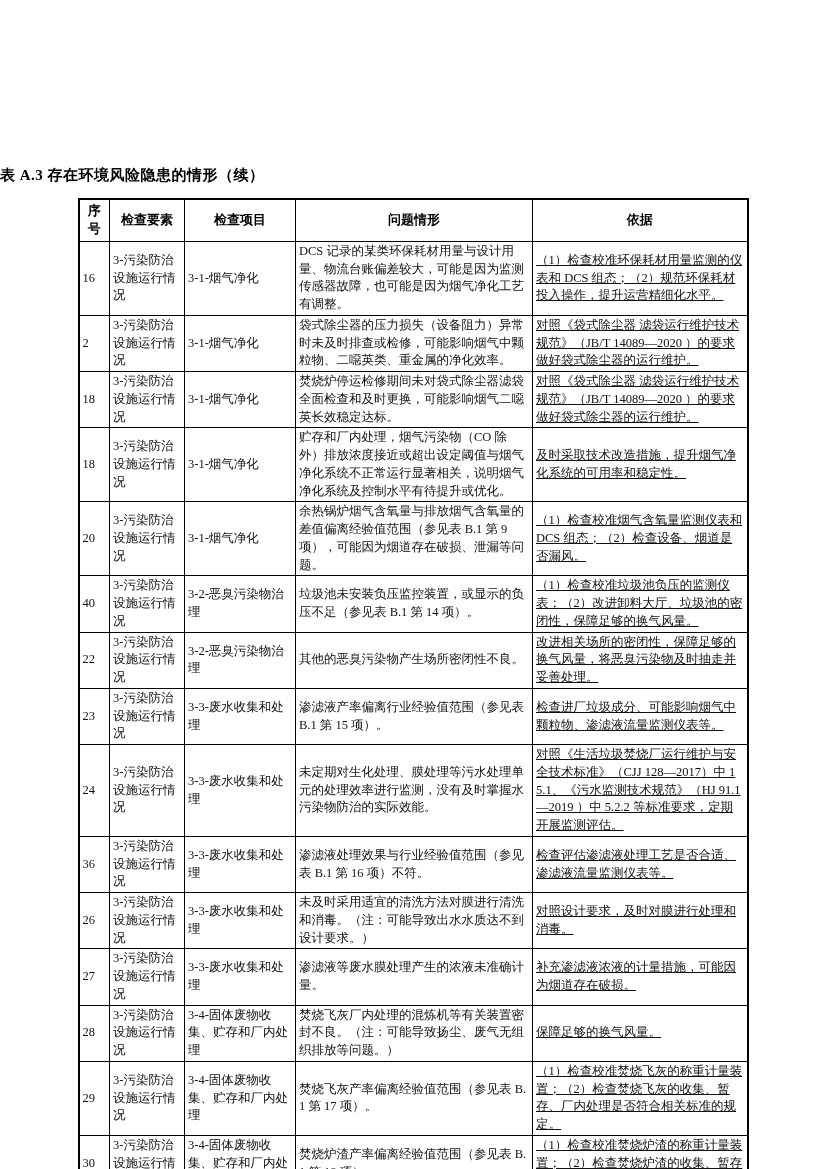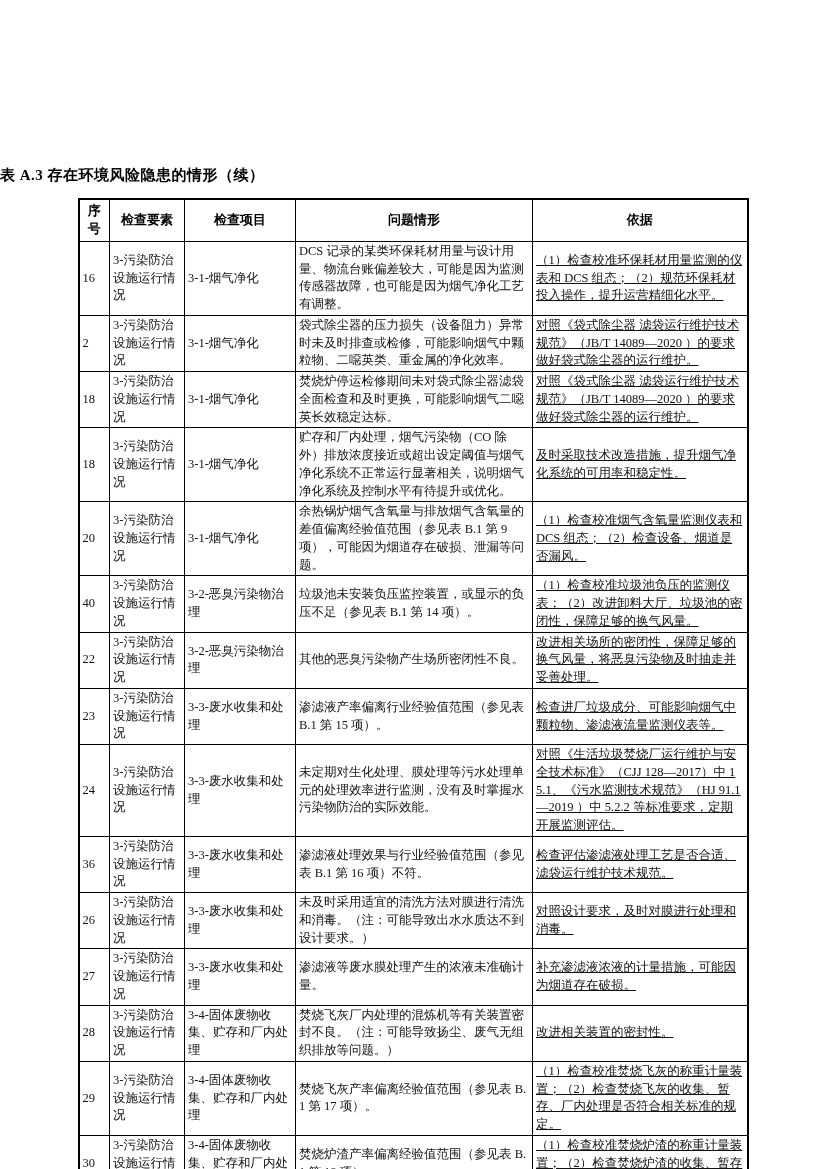--- a/index.html
+++ b/index.html
@@ -118,42 +118,42 @@
           <td class="c-element">3-污染防治设施运行情况</td>
           <td class="c-item">3-3-废水收集和处理</td>
           <td class="c-problem">未定期对生化处理、膜处理等污水处理单元的处理效率进行监测，没有及时掌握水污染物防治的实际效能。</td>
           <td class="c-basis">对照《生活垃圾焚烧厂运行维护与安全技术标准》（CJJ 128—2017）中 15.1、《污水监测技术规范》（HJ 91.1—2019 ）中 5.2.2 等标准要求，定期开展监测评估。</td>
         </tr>
         <tr>
           <td class="c-no">36</td>
           <td class="c-element">3-污染防治设施运行情况</td>
           <td class="c-item">3-3-废水收集和处理</td>
           <td class="c-problem">渗滤液处理效果与行业经验值范围（参见表 B.1 第 16 项）不符。</td>
-          <td class="c-basis">检查评估渗滤液处理工艺是否合适、滤袋运行维护技术规范。</td>
+          <td class="c-basis">检查评估渗滤液处理工艺是否合适、渗滤液流量监测仪表等。</td>
         </tr>
         <tr>
           <td class="c-no">26</td>
           <td class="c-element">3-污染防治设施运行情况</td>
           <td class="c-item">3-3-废水收集和处理</td>
           <td class="c-problem">未及时采用适宜的清洗方法对膜进行清洗和消毒。（注：可能导致出水水质达不到设计要求。）</td>
           <td class="c-basis">对照设计要求，及时对膜进行处理和消毒。</td>
         </tr>
         <tr>
           <td class="c-no">27</td>
           <td class="c-element">3-污染防治设施运行情况</td>
           <td class="c-item">3-3-废水收集和处理</td>
           <td class="c-problem">渗滤液等废水膜处理产生的浓液未准确计量。</td>
           <td class="c-basis">补充渗滤液浓液的计量措施，可能因为烟道存在破损。</td>
         </tr>
         <tr>
           <td class="c-no">28</td>
           <td class="c-element">3-污染防治设施运行情况</td>
           <td class="c-item">3-4-固体废物收集、贮存和厂内处理</td>
           <td class="c-problem">焚烧飞灰厂内处理的混炼机等有关装置密封不良。（注：可能导致扬尘、废气无组织排放等问题。）</td>
-          <td class="c-basis">改进相关装置的密封性。</td>
+          <td class="c-basis">保障足够的换气风量。</td>
         </tr>
         <tr>
           <td class="c-no">29</td>
           <td class="c-element">3-污染防治设施运行情况</td>
           <td class="c-item">3-4-固体废物收集、贮存和厂内处理</td>
           <td class="c-problem">焚烧飞灰产率偏离经验值范围（参见表 B.1 第 17 项）。</td>
           <td class="c-basis">（1）检查校准焚烧飞灰的称重计量装置；（2）检查焚烧飞灰的收集、暂存、厂内处理是否符合相关标准的规定。</td>
         </tr>
         <tr>
           <td class="c-no">30</td>

